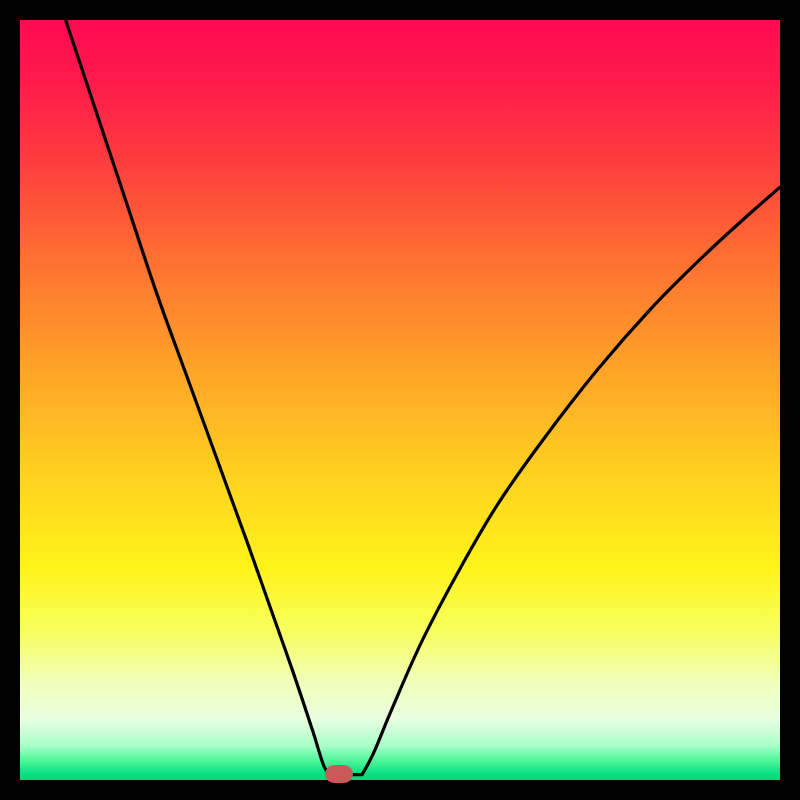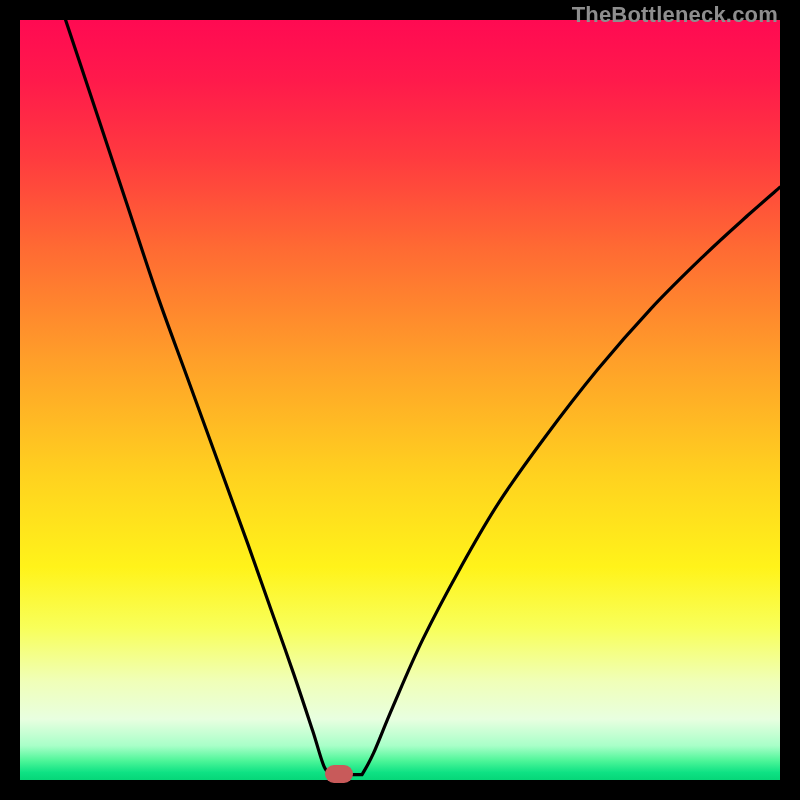--- a/index.html
+++ b/index.html
@@ -67,15 +67,14 @@
             <stop offset="99%" stop-color="#0ee284"></stop>
             <stop offset="100%" stop-color="#06d678"></stop>
           </linearGradient>
       </defs>
       <rect x="0" y="0" width="760" height="760" fill="url(#bg-grad)"></rect>
       <path id="curve-path" d="M 45.60 0.00 C 48.34 8.21, 53.96 25.08, 60.80 45.60 C 67.64 66.12, 75.39 89.38, 83.60 114.00 C 91.81 138.62, 96.82 153.67, 106.40 182.40 C 115.98 211.13, 125.86 242.14, 136.80 273.60 C 147.74 305.06, 156.26 327.10, 167.20 357.20 C 178.14 387.30, 186.66 410.70, 197.60 440.80 C 208.54 470.90, 218.42 497.72, 228.00 524.40 C 237.58 551.08, 242.59 565.74, 250.80 589.00 C 259.01 612.26, 266.08 631.71, 273.60 653.60 C 281.12 675.49, 287.13 693.91, 292.60 710.60 C 298.07 727.29, 300.58 738.39, 304.00 746.32 C 307.42 754.25, 310.23 753.18, 311.60 754.68 L 342.00 754.68 C 344.05 750.85, 347.93 745.44, 353.40 733.40 C 358.87 721.36, 363.51 708.32, 372.40 687.80 C 381.29 667.28, 390.49 644.71, 402.80 619.40 C 415.11 594.09, 427.12 571.82, 440.80 547.20 C 454.48 522.58, 463.75 505.86, 478.80 482.60 C 493.85 459.34, 506.62 441.94, 524.40 418.00 C 542.18 394.06, 558.45 372.86, 577.60 349.60 C 596.75 326.34, 611.65 309.32, 630.80 288.80 C 649.95 268.28, 666.22 252.70, 684.00 235.60 C 701.78 218.50, 715.92 206.11, 729.60 193.80 C 743.28 181.49, 754.53 171.99, 760.00 167.20" fill="none" stroke="#000000" stroke-width="3.2" stroke-linejoin="round" stroke-linecap="round"></path>
     </svg>
     <div id="marker" class="marker" style="width: 28px; height: 18px; background: rgb(200, 90, 90); left: 319.2px; top: 754px;"></div>
   </div>
 
-  <div class="watermark">TheBottleneck.com</div>
 
 </div>
 
 </body></html>

